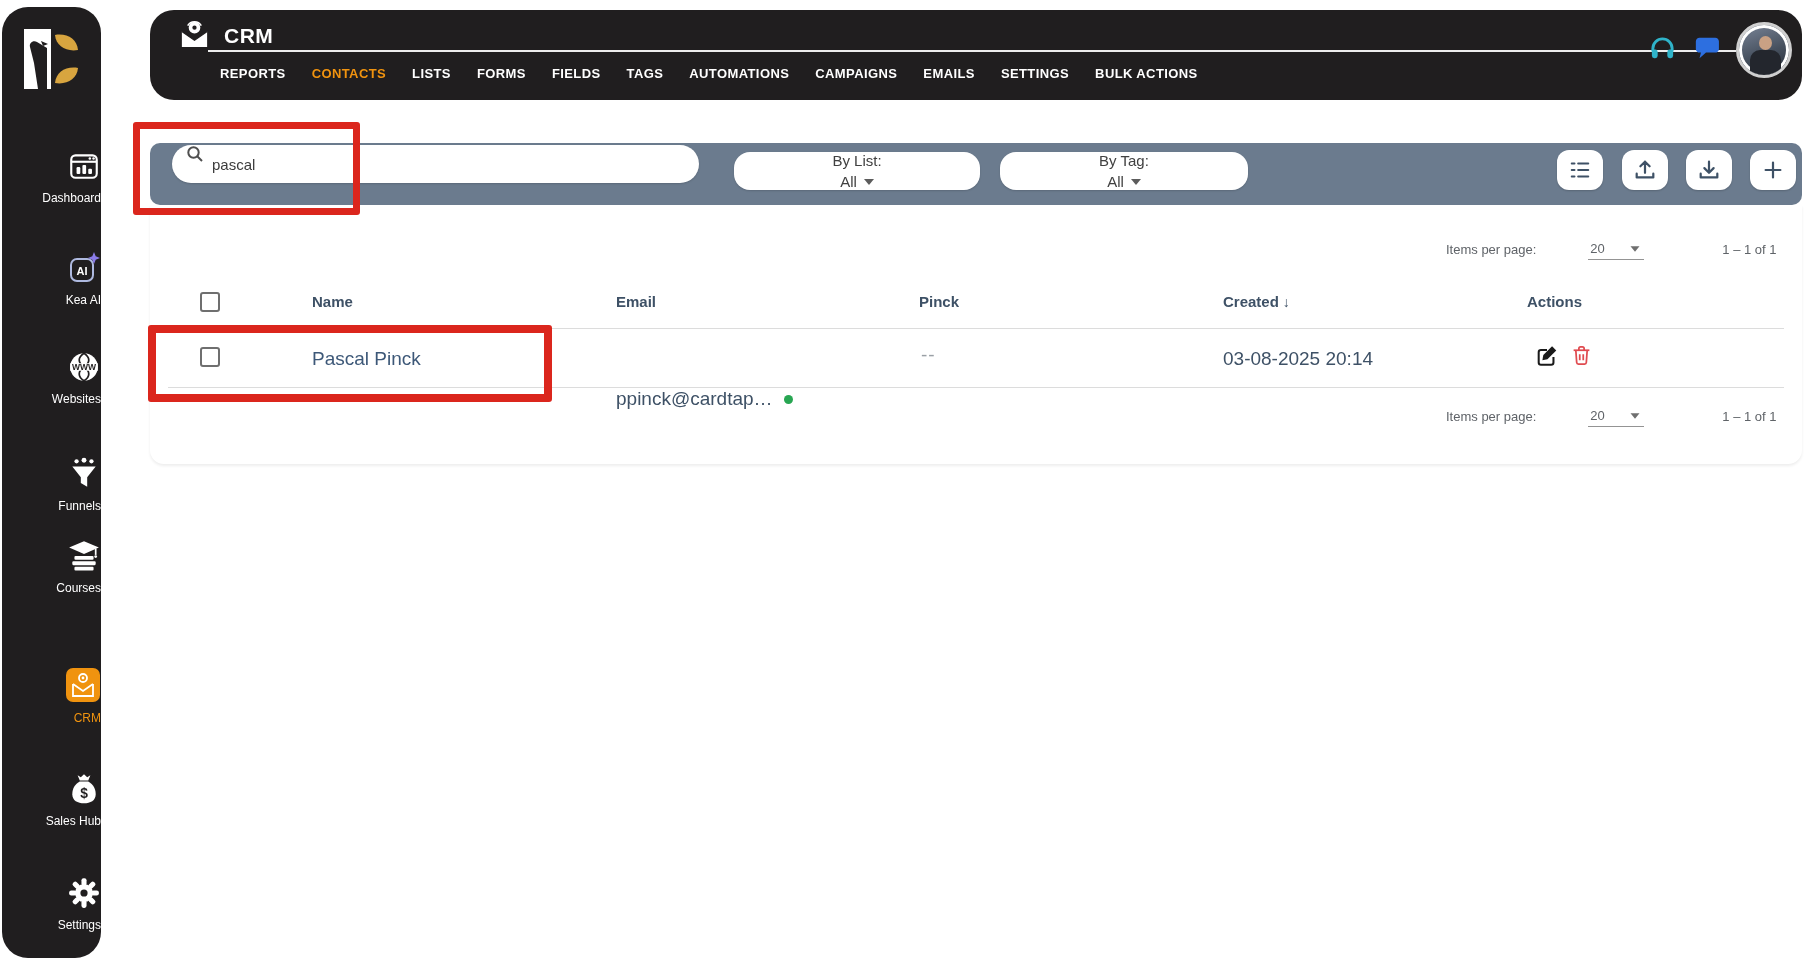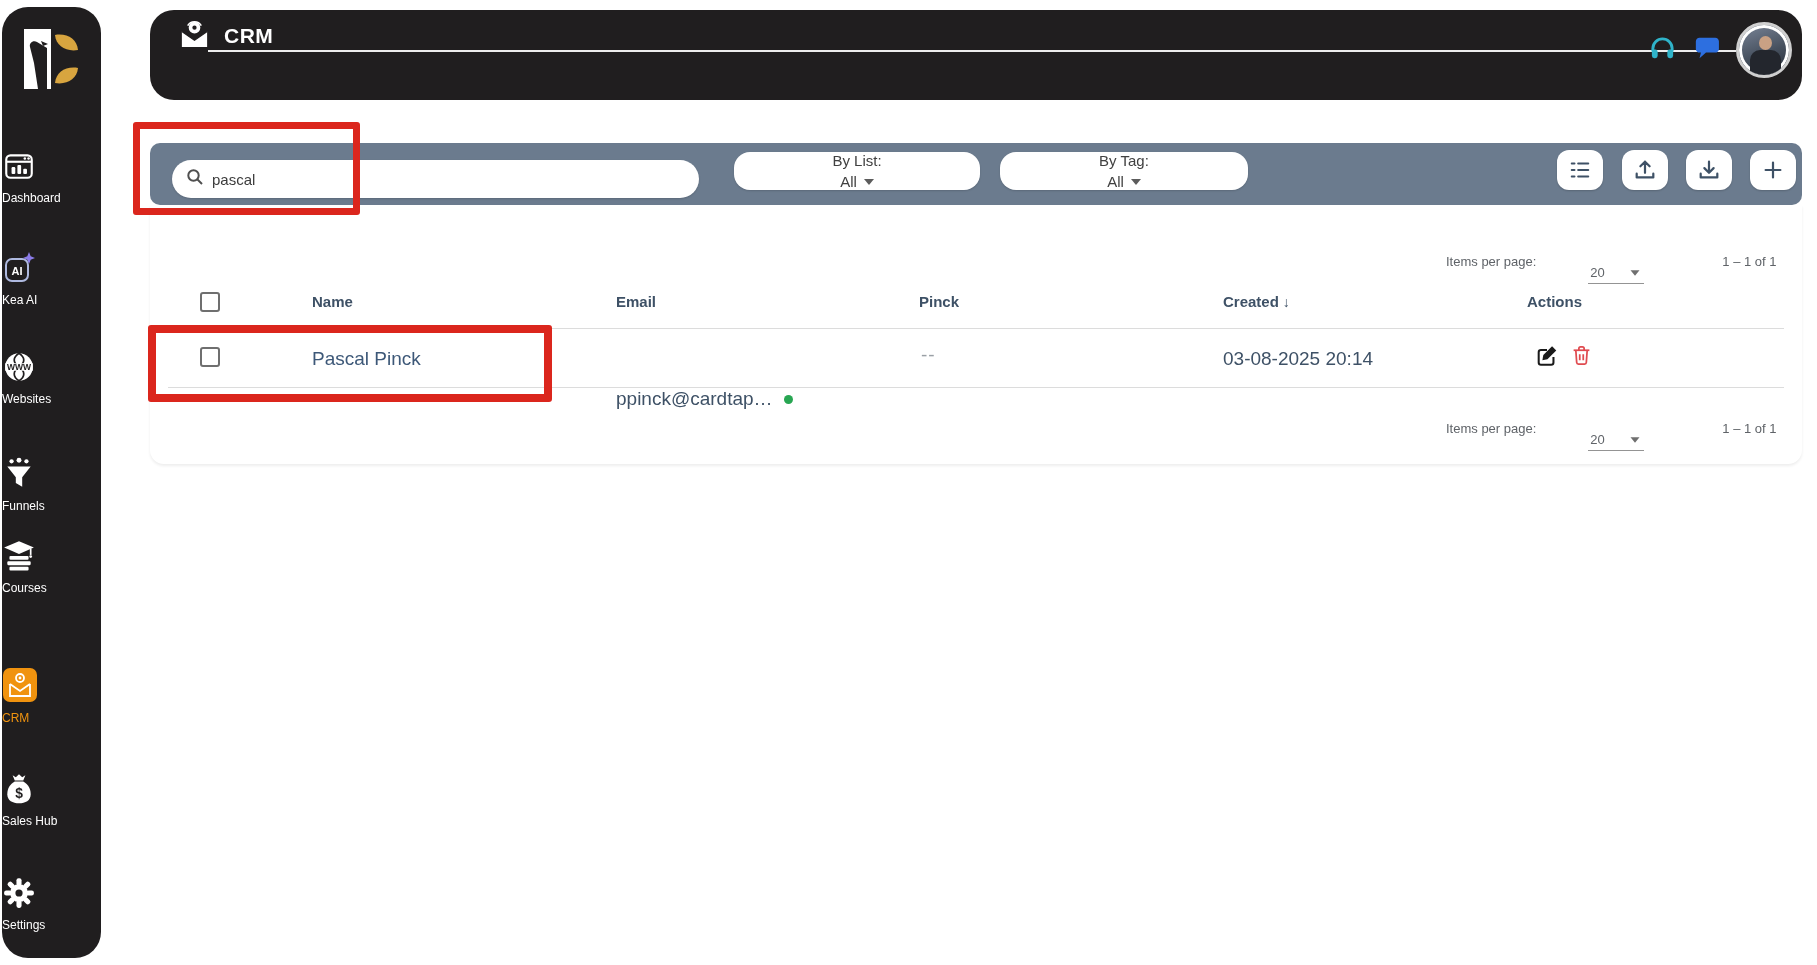--- a/index.html
+++ b/index.html
@@ -10,21 +10,21 @@
   }
 
   
   .sidebar {
     position:absolute; left:2px; top:7px; width:99px; height:951px;
     background:#201e1f; border-radius:26px;
   }
   .side-logo { position:absolute; top:20px; left:50%; transform:translateX(-50%); width:62px; height:64px; }
   .side-item {
     position:absolute; left:0; width:100%;
-    display:flex; flex-direction:column; align-items:flex-start; gap:5px;
+    display:flex; flex-direction:column; align-items:flex-end; gap:5px;
     color:#fff; font-size:12px; cursor:pointer;
   }
   .side-item .lbl { white-space:nowrap; }
   .side-item.active .lbl { color:#f0930f; }
 
   
   .header {
     position:absolute; left:150px; top:10px; width:1652px; height:90px;
     background:#201e1f; border-radius:24px; color:#fff;
   }
@@ -43,22 +43,22 @@
   }
   .avatar .head { position:absolute; left:20px; top:11px; width:13px; height:14px; border-radius:50%; background:#c9a184; }
   .avatar .body { position:absolute; left:11px; top:25px; width:31px; height:26px; border-radius:10px 10px 0 0; background:#23262d; }
 
   
   .filterbar {
     position:absolute; left:150px; top:143px; width:1652px; height:62px;
     background:#6b7b8e; border-radius:10px;
   }
   .searchbox {
-    position:absolute; left:22px; top:17px; width:527px; height:38px;
-    background:#fff; border-radius:19px; display:flex; align-items:center;
+    position:absolute; left:22px; top:2px; width:527px; height:38px;
+    background:#fff; border-radius:19px; display:flex; 
     padding-left:14px; gap:8px; box-shadow:0 1px 2px rgba(0,0,0,.15);
   }
   .searchbox input {
     border:none; outline:none; font-size:15px; color:#3c3c3c; width:440px;
     font-family:"Liberation Sans",sans-serif; background:transparent;
   }
   .filter-select {
     position:absolute; top:9px; height:38px; background:#fff; border-radius:16px;
     display:flex; align-items:center; justify-content:space-between;
     padding:0 16px; font-size:15px; color:#414141; cursor:pointer;
@@ -78,21 +78,21 @@
   
   .card {
     position:absolute; left:150px; top:205px; width:1652px; height:259px;
     background:#fff; border-radius:0 0 14px 14px;
     box-shadow:0 2px 3px rgba(0,0,0,.07);
   }
   .pager { position:absolute; display:flex; align-items:center; font-size:13px; color:#5f6368;gap:40px; }
   .pager .pp-label { margin-right:12px; }
   .pp-select {
     width:56px; display:flex; align-items:center; justify-content:space-between;
-    border-bottom:1px solid #949494; padding:2px 4px 3px 2px; margin-right:38px; cursor:pointer;margin-top:24px;
+    border-bottom:1px solid #949494; padding:2px 4px 3px 2px; margin-right:38px; cursor:pointer;
   }
   .pp-select .caret { border-top-color:#6f6f6f; transform:scale(.9); }
   .pager-top { top:34px; left:1296px; }
   .pager-bottom { top:201px; left:1296px; }
 
   .chk {
     position:absolute; width:20px; height:20px; border:2px solid #6f6f6f; border-radius:3px;
     background:#fff; cursor:pointer;
   }
   .col-head { position:absolute; font-size:15px; font-weight:bold; color:#3e5166; white-space:nowrap; }
@@ -243,20 +243,33 @@
           <circle cx="17" cy="11" r="2.2" fill="#201e1f"></circle>
           <path d="M10,9 a8,8 0 0 1 14,0" fill="none" stroke="#fff" stroke-width="1.6"></path>
           <path d="M4,15 l13,9 13,-9 v16 h-26 z" fill="#fff"></path>
           <path d="M4,15 l13,9 13,-9" fill="none" stroke="#201e1f" stroke-width="1.4"></path>
         </svg>
       </span>
       <span class="hdr-title">CRM</span>
     </div>
     <div class="hdr-divider"></div>
 
+    <nav class="hdr-nav">
+      <span class="nav-item">REPORTS</span>
+      <span class="nav-item active">CONTACTS</span>
+      <span class="nav-item">LISTS</span>
+      <span class="nav-item">FORMS</span>
+      <span class="nav-item">FIELDS</span>
+      <span class="nav-item">TAGS</span>
+      <span class="nav-item">AUTOMATIONS</span>
+      <span class="nav-item">CAMPAIGNS</span>
+      <span class="nav-item">EMAILS</span>
+      <span class="nav-item">SETTINGS</span>
+      <span class="nav-item">BULK ACTIONS</span>
+    </nav>
 
     <div class="hdr-right">
       <span style="cursor:pointer">
         <svg viewBox="0 0 28 28" width="27" height="27">
           <path d="M4,17 v-3 a10,10 0 0 1 20,0 v3" fill="none" stroke="#2fb3c9" stroke-width="3"></path>
           <rect x="3" y="15" width="6" height="9" rx="2.5" fill="#2fb3c9"></rect>
           <rect x="19" y="15" width="6" height="9" rx="2.5" fill="#2fb3c9"></rect>
         </svg>
       </span>
       <span style="cursor:pointer">

